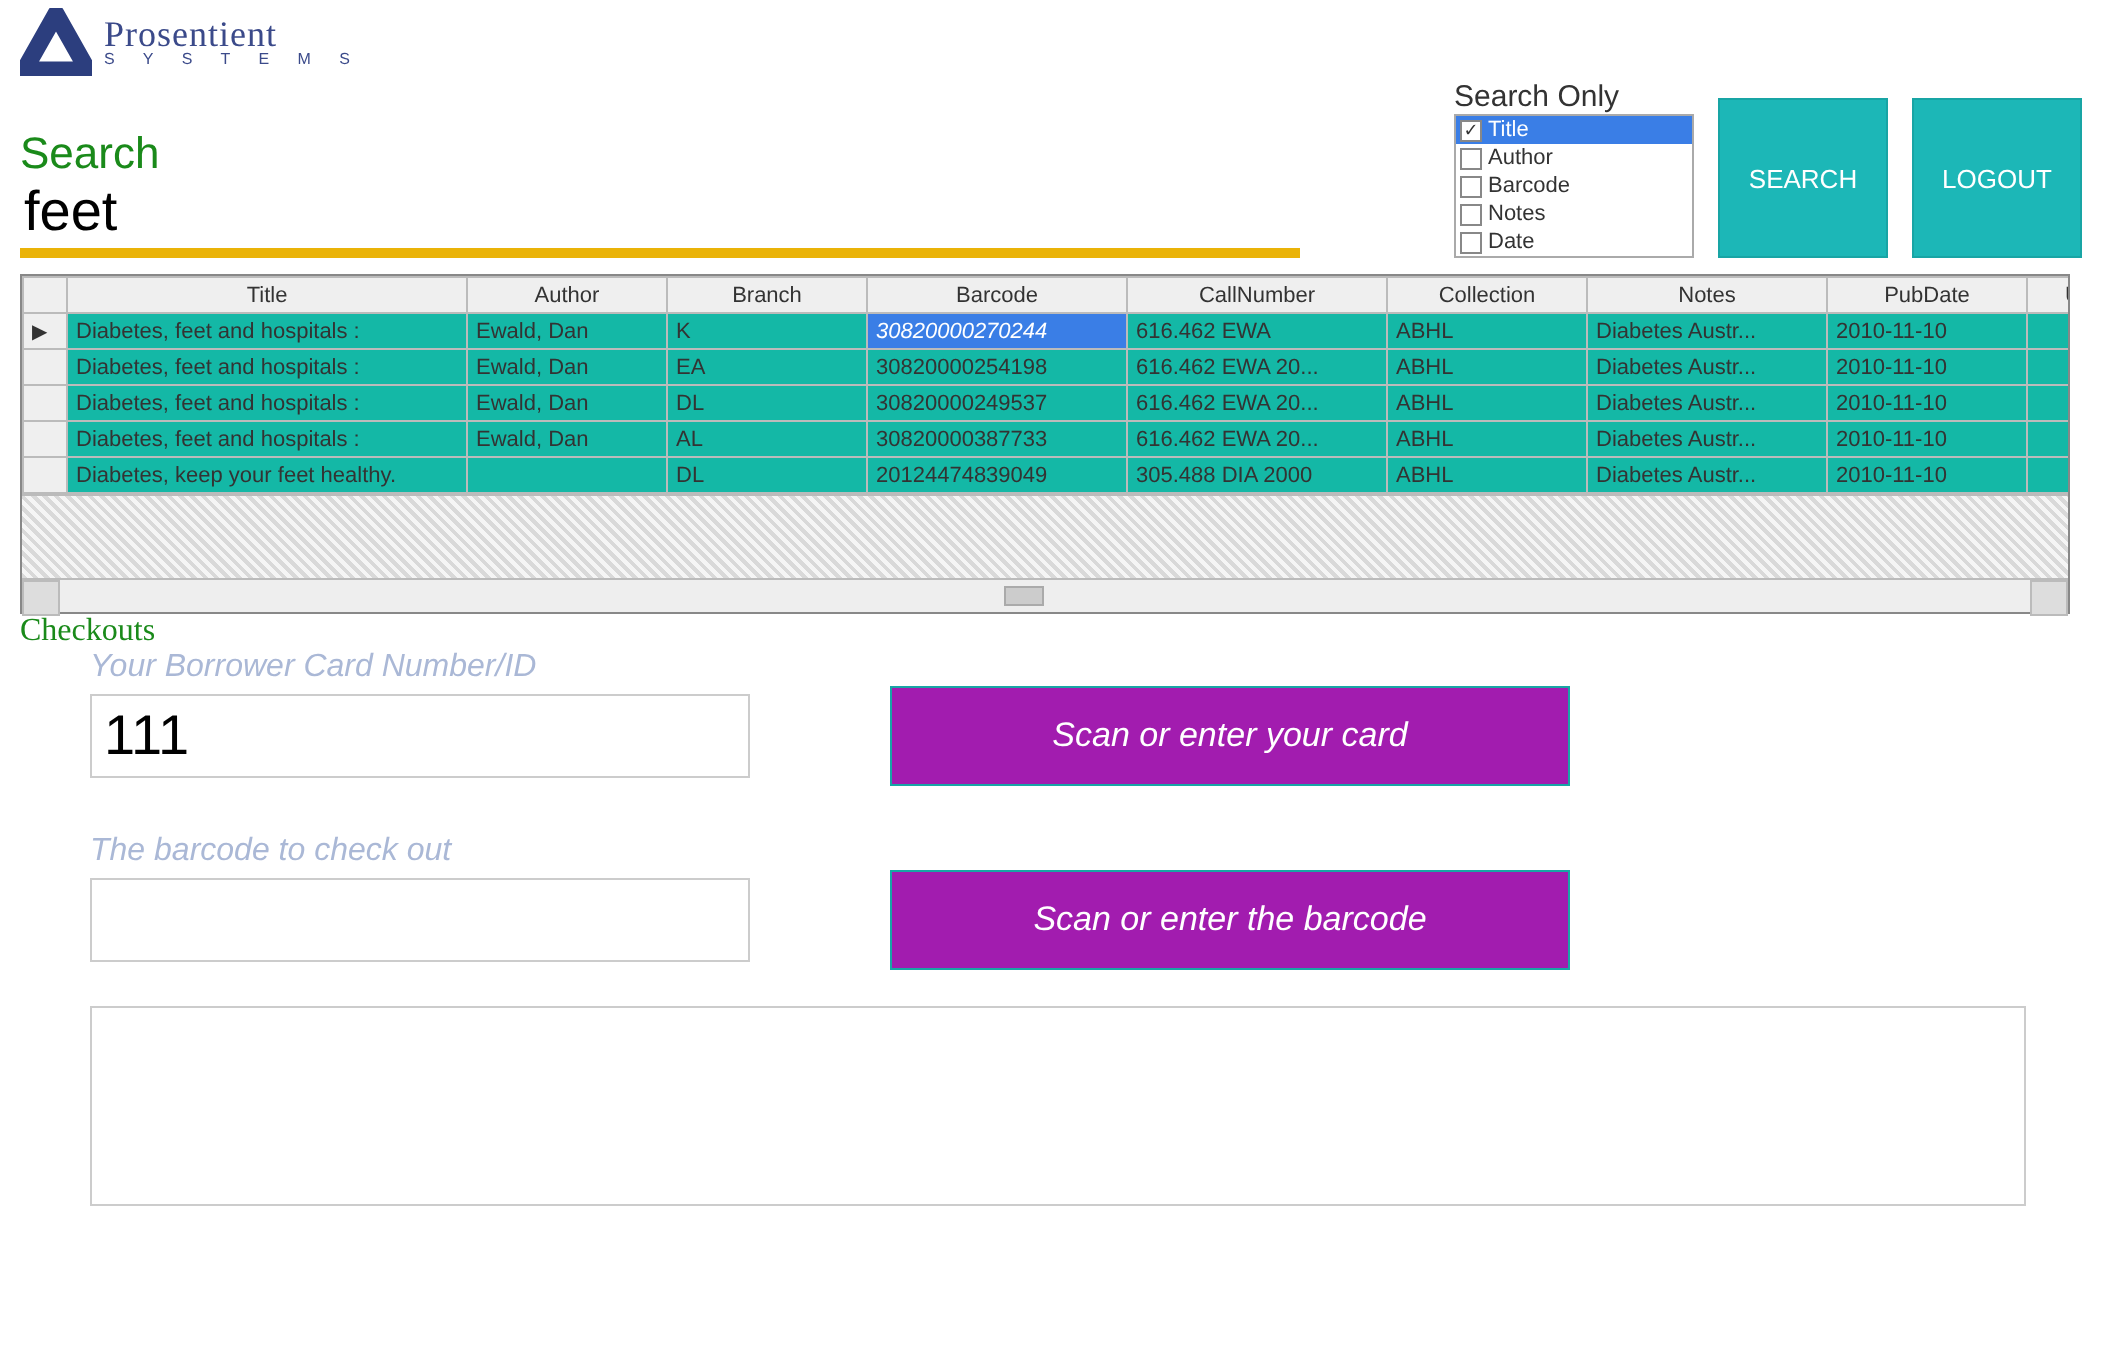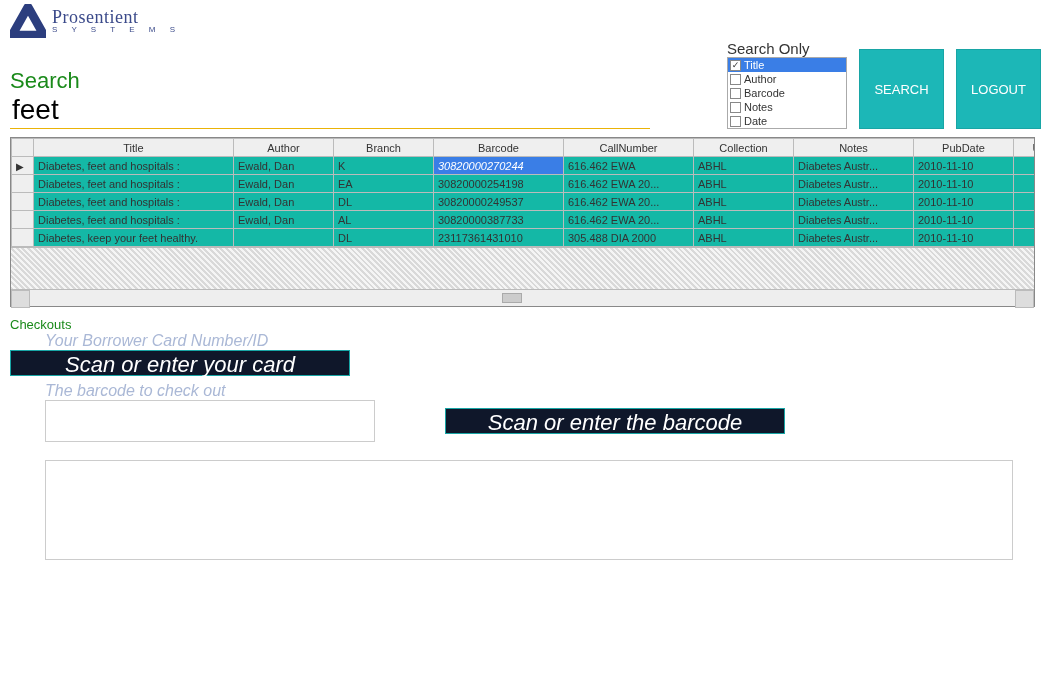--- a/index.html
+++ b/index.html
@@ -15,21 +15,21 @@
   
   .logo { display: flex; align-items: center; gap: 6px; margin-bottom: 2px; }
   .logo-text { display: flex; flex-direction: column; line-height: 1; }
   .logo-main { font-family: Georgia, serif; font-size: 18px; color: #3b4a8a; letter-spacing: 0.5px; }
   .logo-sub  { font-size: 8px; color: #3b4a8a; letter-spacing: 6px; text-align: center; }
   
   .top-row { display: flex; align-items: flex-end; gap: 12px; }
   .search-col { flex: 1; }
   .search-label { font-size: 22px; color: #1a8a1a; font-family: Arial; }
   .search-input {
-    width: 640px; font-size: 28px; border: none; border-bottom: 1px solid #eab308;
+    width: 640px; font-size: 28px; border: none; border-bottom: 5px solid #eab308;
     padding: 0 2px 2px; outline: none;
   }
   .searchonly { font-size: 15px; color: #333; }
   .searchonly-box {
     width: 120px; height: 72px; border: 1px solid #aaa; background: #fff;
     overflow: hidden;
   }
   .so-item { display: flex; align-items: center; height: 14px; padding: 0 2px; gap: 3px; font-size: 11px; }
   .so-item.sel { background: #3a7ee6; color: #fff; }
   .so-check {
@@ -68,30 +68,30 @@
     content: ""; position: absolute; top: 0; width: 17px; height: 100%;
     background: #ddd; border: 1px solid #bbb;
   }
   .hscroll::before { left: 0; }
   .hscroll::after  { right: 0; }
   .hscroll .nub {
     position: absolute; left: 48%; top: 3px; width: 20px; height: 10px;
     background: #ccc; border: 1px solid #aaa;
   }
   
-  .section-title { font-size: 13px; color: #1a8a1a; margin-top: 10px; }
+  .section-title { font-size: 16px; color: #1a8a1a; margin-top: 0; font-family: Liberation Serif, serif; }
   .hint { font-size: 16px; font-style: italic; color: #aab8d6; margin-left: 35px; }
   .co-row { display: flex; align-items: center; gap: 70px; }
   .co-input {
     width: 330px; height: 42px; margin-left: 35px; font-size: 28px;
     border: 1px solid #ccc; padding: 2px 6px;
   }
   .wide-btn {
-    width: 340px; height: 26px; background: #0f172a; color: #fff;
-    border: 1px solid #18a5a5; font-size: 22px; font-style: italic;
+    width: 340px; height: 50px; background: #a21caf; color: #fff;
+    border: 1px solid #18a5a5; font-size: 17px; font-style: italic;
     font-family: Arial; cursor: pointer;
   }
   .log-box {
     width: 968px; height: 100px; margin-left: 35px; margin-top: 18px;
     border: 1px solid #ccc; resize: none; overflow-y: scroll;
   }
 </style>
 </head>
 <body>
 
@@ -220,45 +220,46 @@
             <td>ABHL</td>
             <td>Diabetes Austr...</td>
             <td>2010-11-10</td>
             <td></td>
           </tr>
           <tr>
             <td class="rowhdr"></td>
             <td>Diabetes, keep your feet healthy.</td>
             <td></td>
             <td>DL</td>
-            <td>23117361431010</td>
+            <td>20124474839049</td>
             <td>305.488 DIA 2000</td>
             <td>ABHL</td>
             <td>Diabetes Austr...</td>
             <td>2010-11-10</td>
             <td></td>
           </tr>
         </tbody>
       </table>
     <div class="grid-filler"></div>
   </div>
   <div class="hscroll">
       <div class="nub"></div>
     </div>
 </div>
 
 
 <div class="section-title">Checkouts</div>
 
 <div class="hint">Your Borrower Card Number/ID</div>
 <div class="co-row">
+  <input class="co-input" value="111" style="">
   <button class="wide-btn">Scan or enter your card</button>
 </div>
 
-<div class="hint" style="margin-top:6px">The barcode to check out</div>
+<div class="hint" style="margin-top:24px">The barcode to check out</div>
 <div class="co-row">
   <input class="co-input" value="" style="">
   <button class="wide-btn">Scan or enter the barcode</button>
 </div>
 
 <textarea class="log-box" style=""></textarea>
 
 
 
 

